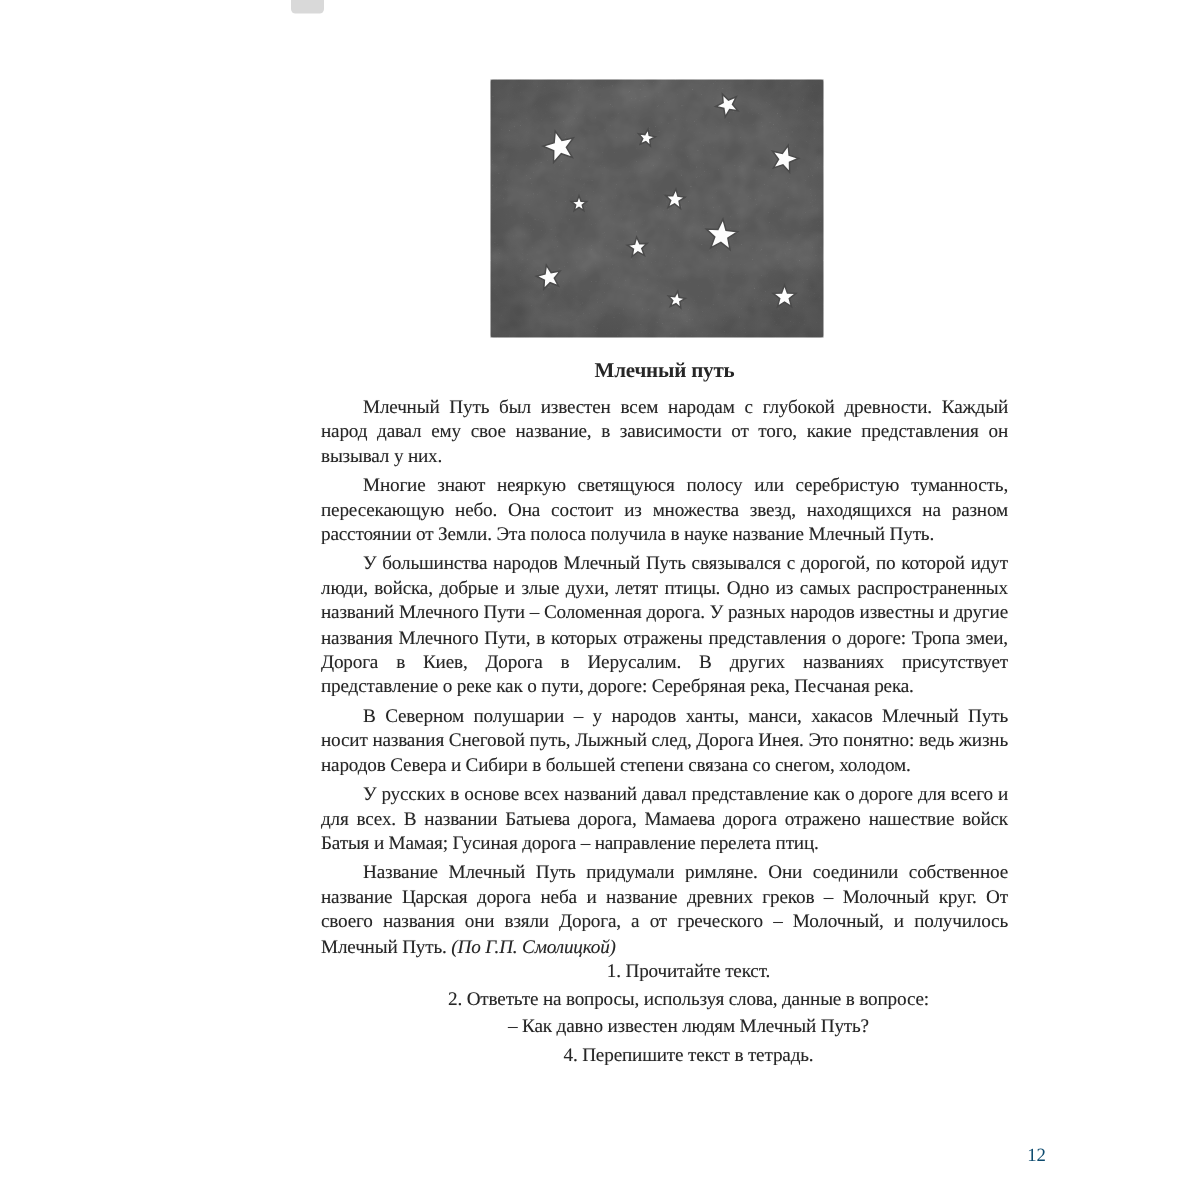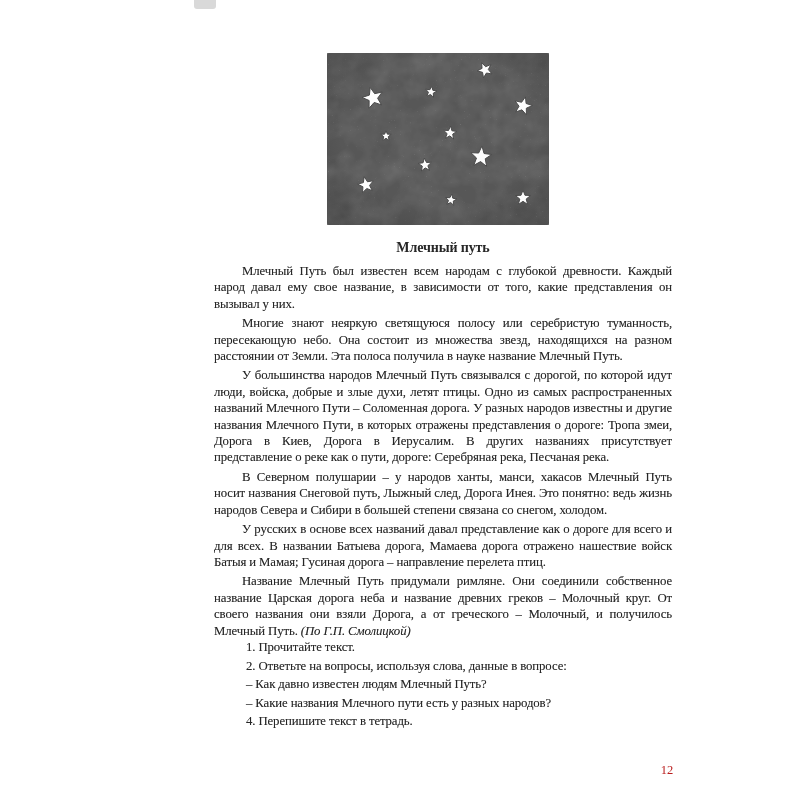--- a/index.html
+++ b/index.html
@@ -38,27 +38,27 @@
     text-shadow: 0 0 0.5px rgba(40,40,40,0.35);
   }
   .para + .para { margin-top: 3px; }
   .attribution { font-style: italic; }
   .tasks-heading {
     font-size: 13.2px; font-weight: bold; text-align: center;
     margin: 7px 0 5px 0; line-height: 17px;
   }
   .tasks { padding-left: 32px; }
   .task-item {
-    margin: 0 0 2.2px 0; text-align: left;
+    margin: 0 0 2.2px 0; text-align: center;
     text-shadow: 0 0 0.5px rgba(40,40,40,0.35);
   }
 
   .page-number {
-    position: absolute; left: 608px; top: 763px; width: 30px;
-    font-size: 12.5px; text-align: center; color: #b91c1c;
+    position: absolute; left: 632px; top: 763px; width: 30px;
+    font-size: 12.5px; text-align: center; color: #0c4a6e;
   }
 </style>
 </head>
 <body>
 
 <div class="canvas">
 
   <div class="smudge"></div>
 
   <div class="figure">
@@ -105,21 +105,20 @@
     <p class="para">У большинства народов Млечный Путь связывался с дорогой, по которой идут люди, войска, добрые и злые духи, летят птицы. Одно из самых распространенных названий Млечного Пути – Соломенная дорога. У разных народов известны и другие названия Млечного Пути, в которых отражены представления о дороге: Тропа змеи, Дорога в Киев, Дорога в Иерусалим. В других названиях присутствует представление о реке как о пути, дороге: Серебряная река, Песчаная река.</p>
     <p class="para">В Северном полушарии – у народов ханты, манси, хакасов Млечный Путь носит названия Снеговой путь, Лыжный след, Дорога Инея. Это понятно: ведь жизнь народов Севера и Сибири в большей степени связана со снегом, холодом.</p>
     <p class="para">У русских в основе всех названий давал представление как о дороге для всего и для всех. В названии Батыева дорога, Мамаева дорога отражено нашествие войск Батыя и Мамая; Гусиная дорога – направление перелета птиц.</p>
     <p class="para"><span>Название Млечный Путь придумали римляне. Они соединили собственное название Царская дорога неба и название древних греков – Молочный круг. От своего названия они взяли Дорога, а от греческого – Молочный, и получилось Млечный Путь.</span> <span class="attribution">(По Г.П. Смолицкой)</span></p>
 
 
     <div class="tasks">
       <div class="task-item">1. Прочитайте текст.</div>
       <div class="task-item">2. Ответьте на вопросы, используя слова, данные в вопросе:</div>
       <div class="task-item">– Как давно известен людям Млечный Путь?</div>
-      <div class="task-item">– Какие названия Млечного пути есть у разных народов?</div>
       <div class="task-item">4. Перепишите текст в тетрадь.</div>
 
     </div>
   </div>
 
   <div class="page-number">12</div>
 
 </div>
 
 </body></html>

